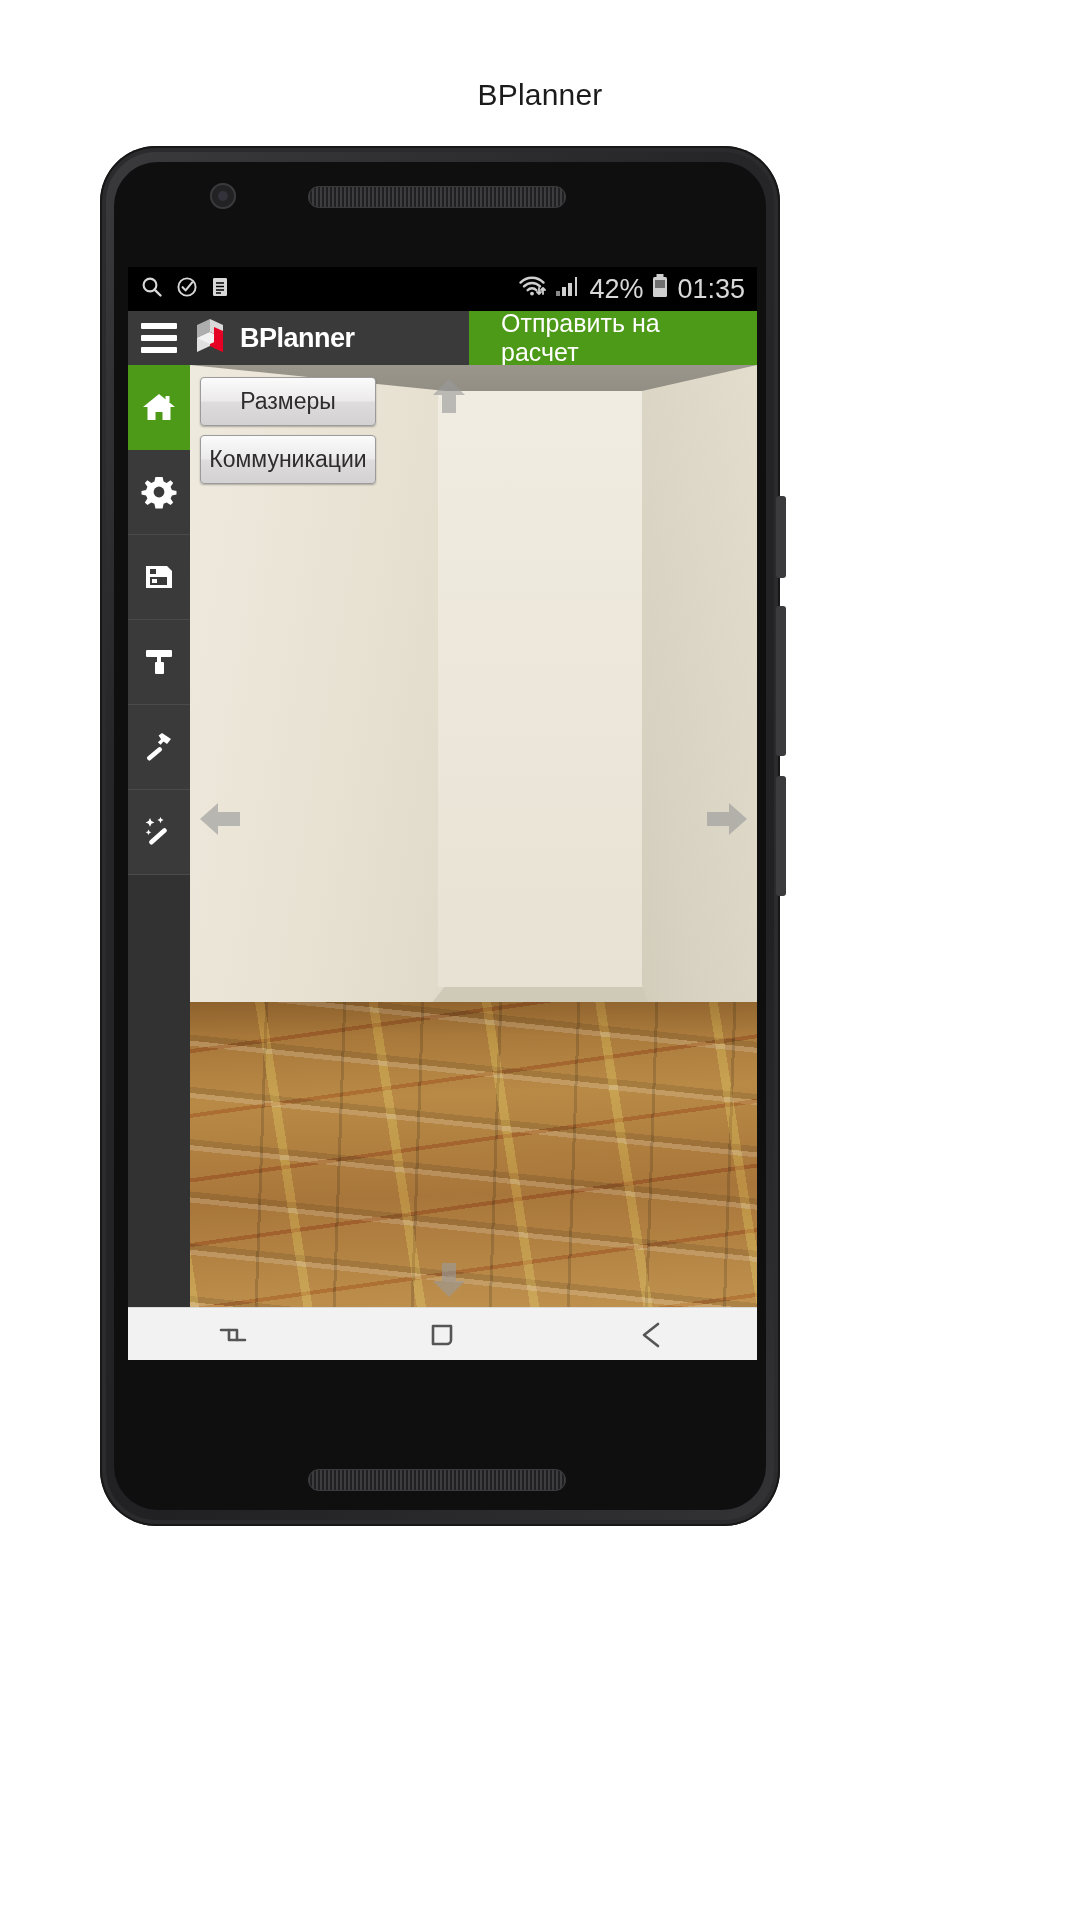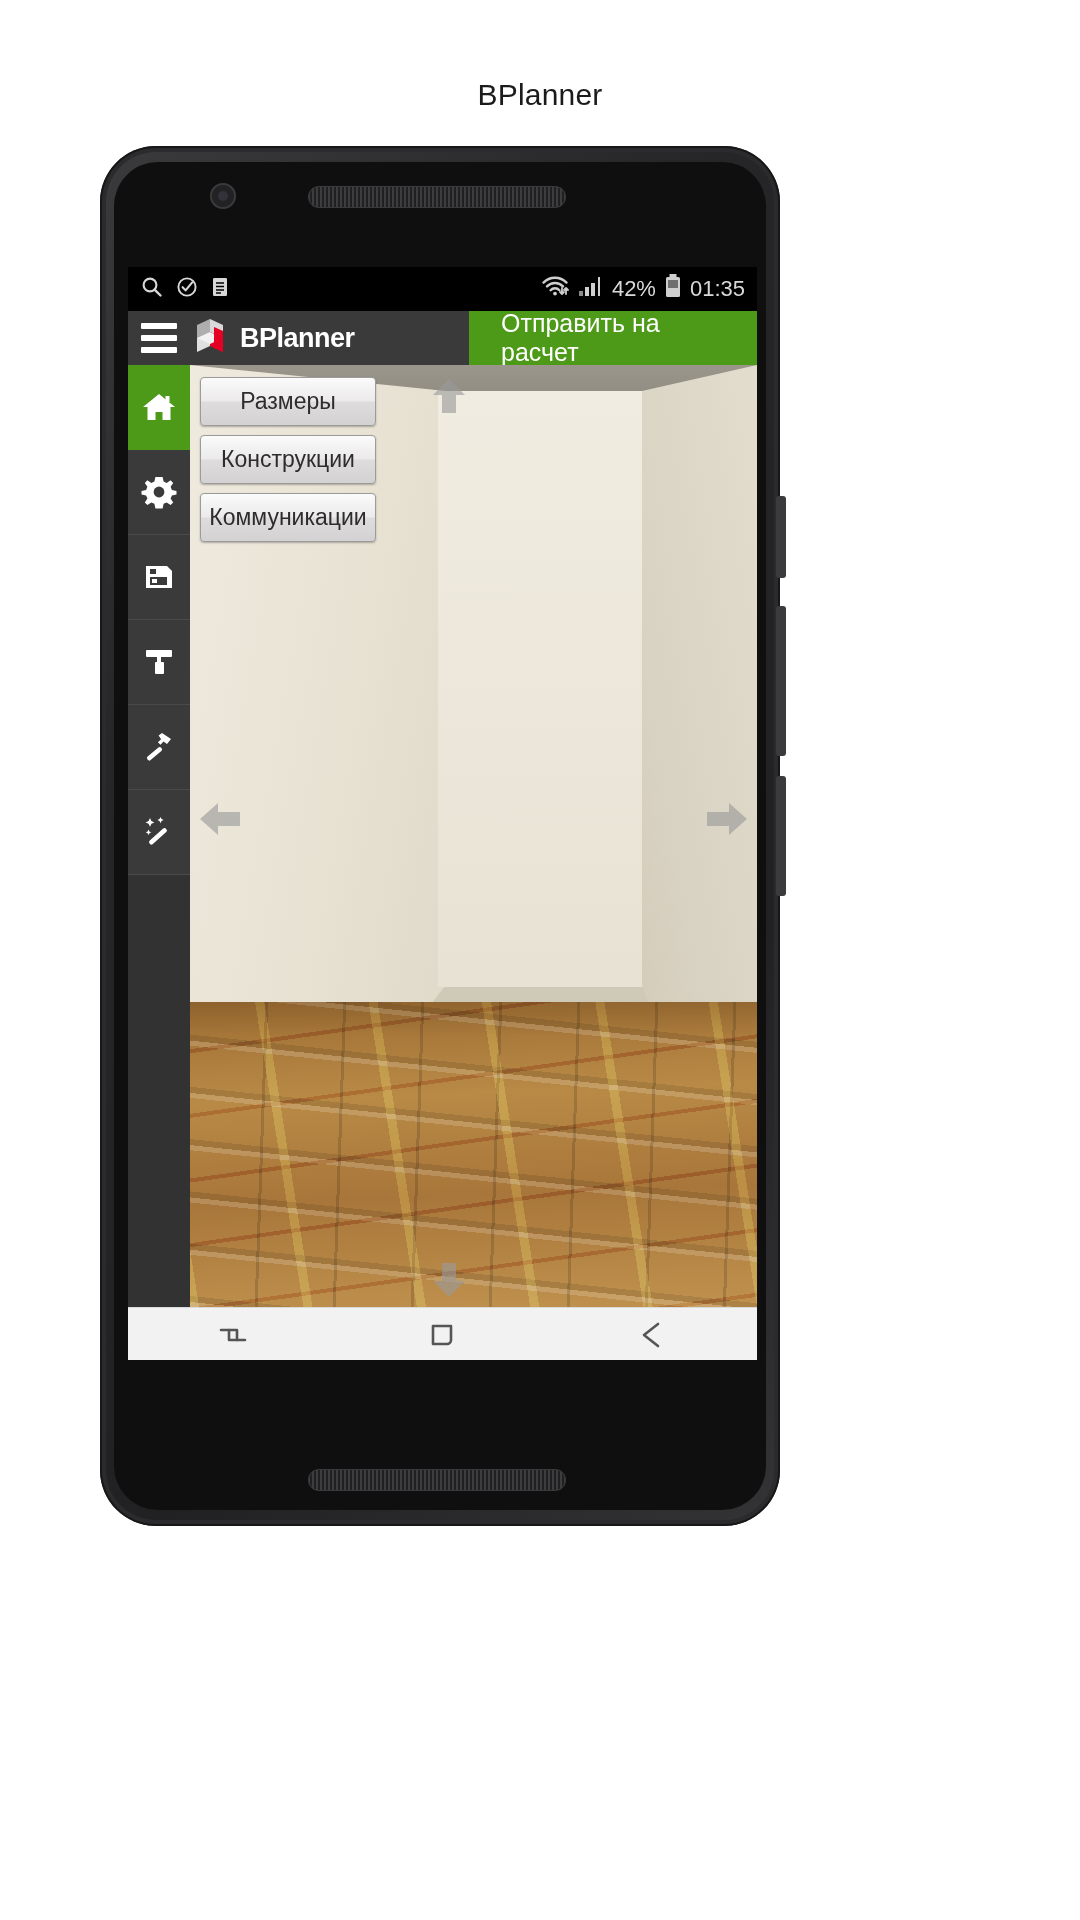--- a/index.html
+++ b/index.html
@@ -128,21 +128,21 @@
     padding: 0 12px;
     box-sizing: border-box;
     color: #d8d8d8;
   }
   .sb-left { display: flex; align-items: center; gap: 11px; }
   .sb-right {
     margin-left: auto;
     display: flex;
     align-items: center;
     gap: 8px;
-    font-size: 22px;
+    font-size: 27px;
     color: #d9d9d9;
     font-family: "Liberation Sans", sans-serif;
   }
   .sb-icon { display: block; }
 
   
   .actionbar {
     position: relative;
     height: 54px;
     background: #3a3a3a;
@@ -530,21 +530,20 @@
           </svg>
         </div>
         <div class="arrow arrow-right">
           <svg width="50" height="44" viewBox="0 0 50 44">
             <polygon points="46,22 28,6 28,15 6,15 6,29 28,29 28,38" fill="#9a9a9a"></polygon>
           </svg>
         </div>
 
         <div class="panel">
           <div class="panel-btn">Размеры</div>
-          <div class="panel-btn">Конструкции</div>
           <div class="panel-btn">Коммуникации</div>
         </div>
       </div>
     </div>
 
     <div class="navbar">
       <span>
         <svg width="40" height="40" viewBox="0 0 40 40">
           <path d="M8 15 h16 v10" fill="none" stroke="#555" stroke-width="2.6" stroke-linecap="round" stroke-linejoin="round"></path>
           <path d="M32 25 h-16 v-10" fill="none" stroke="#555" stroke-width="2.6" stroke-linecap="round" stroke-linejoin="round"></path>

